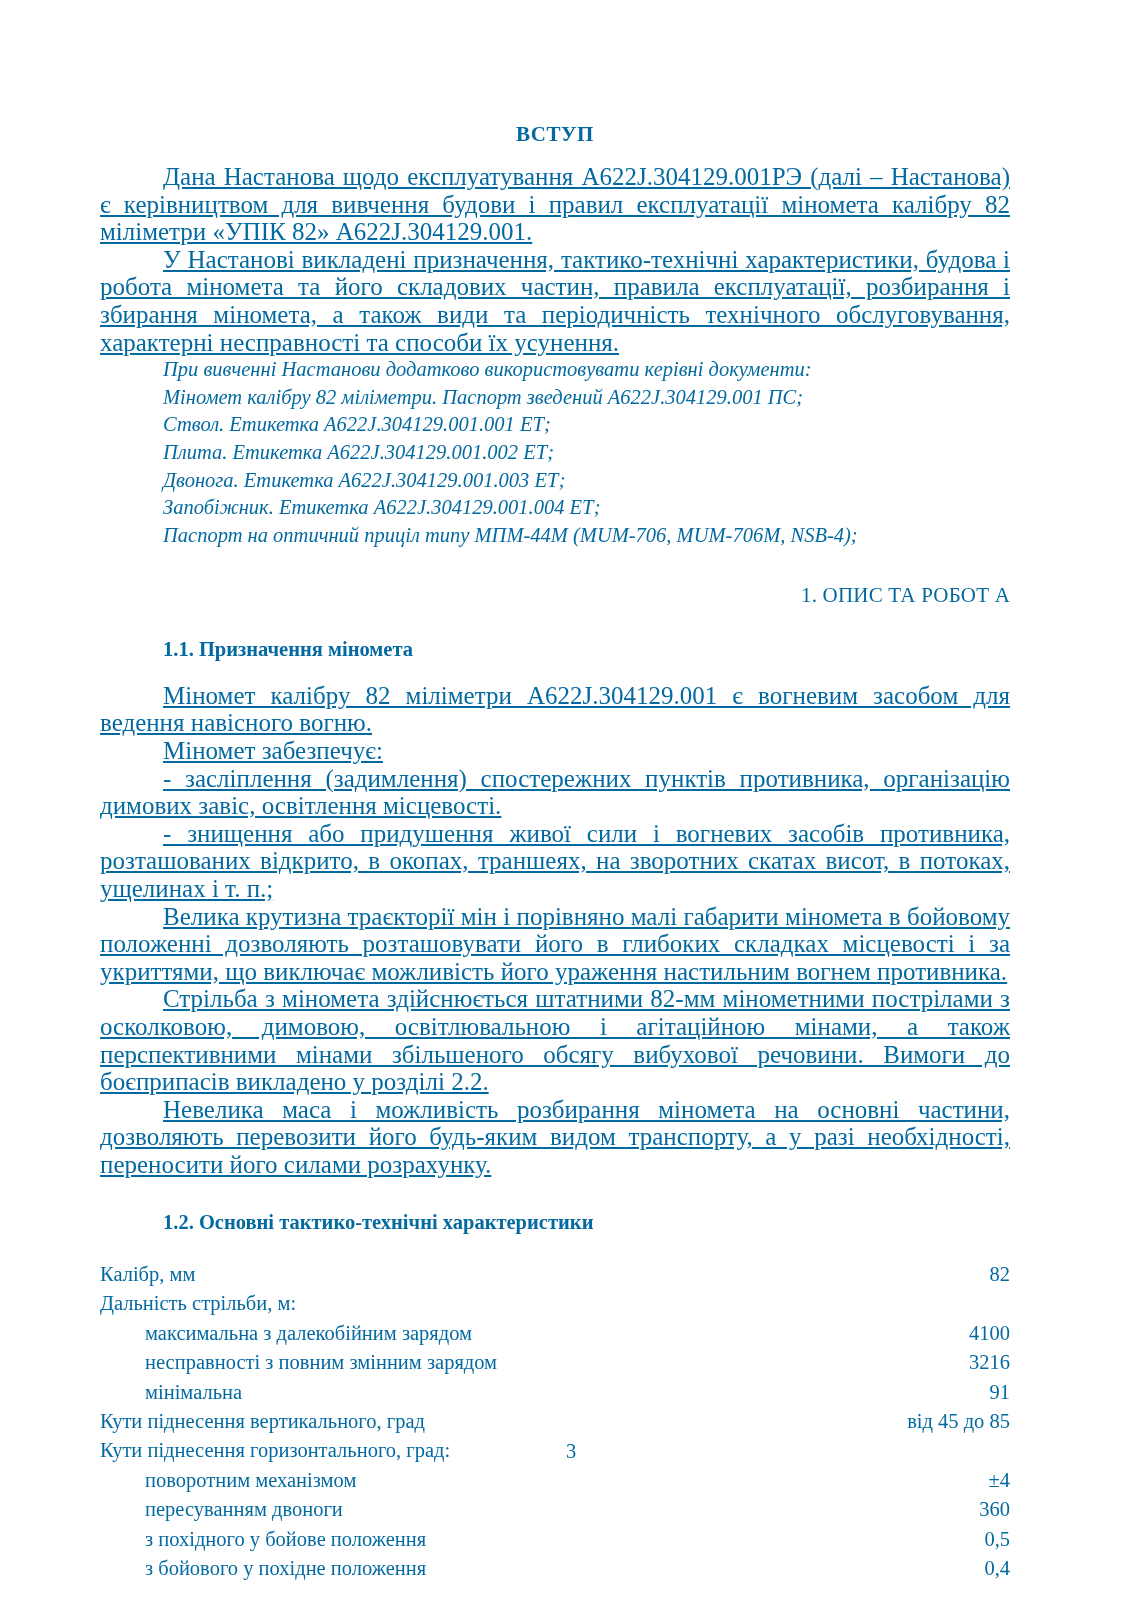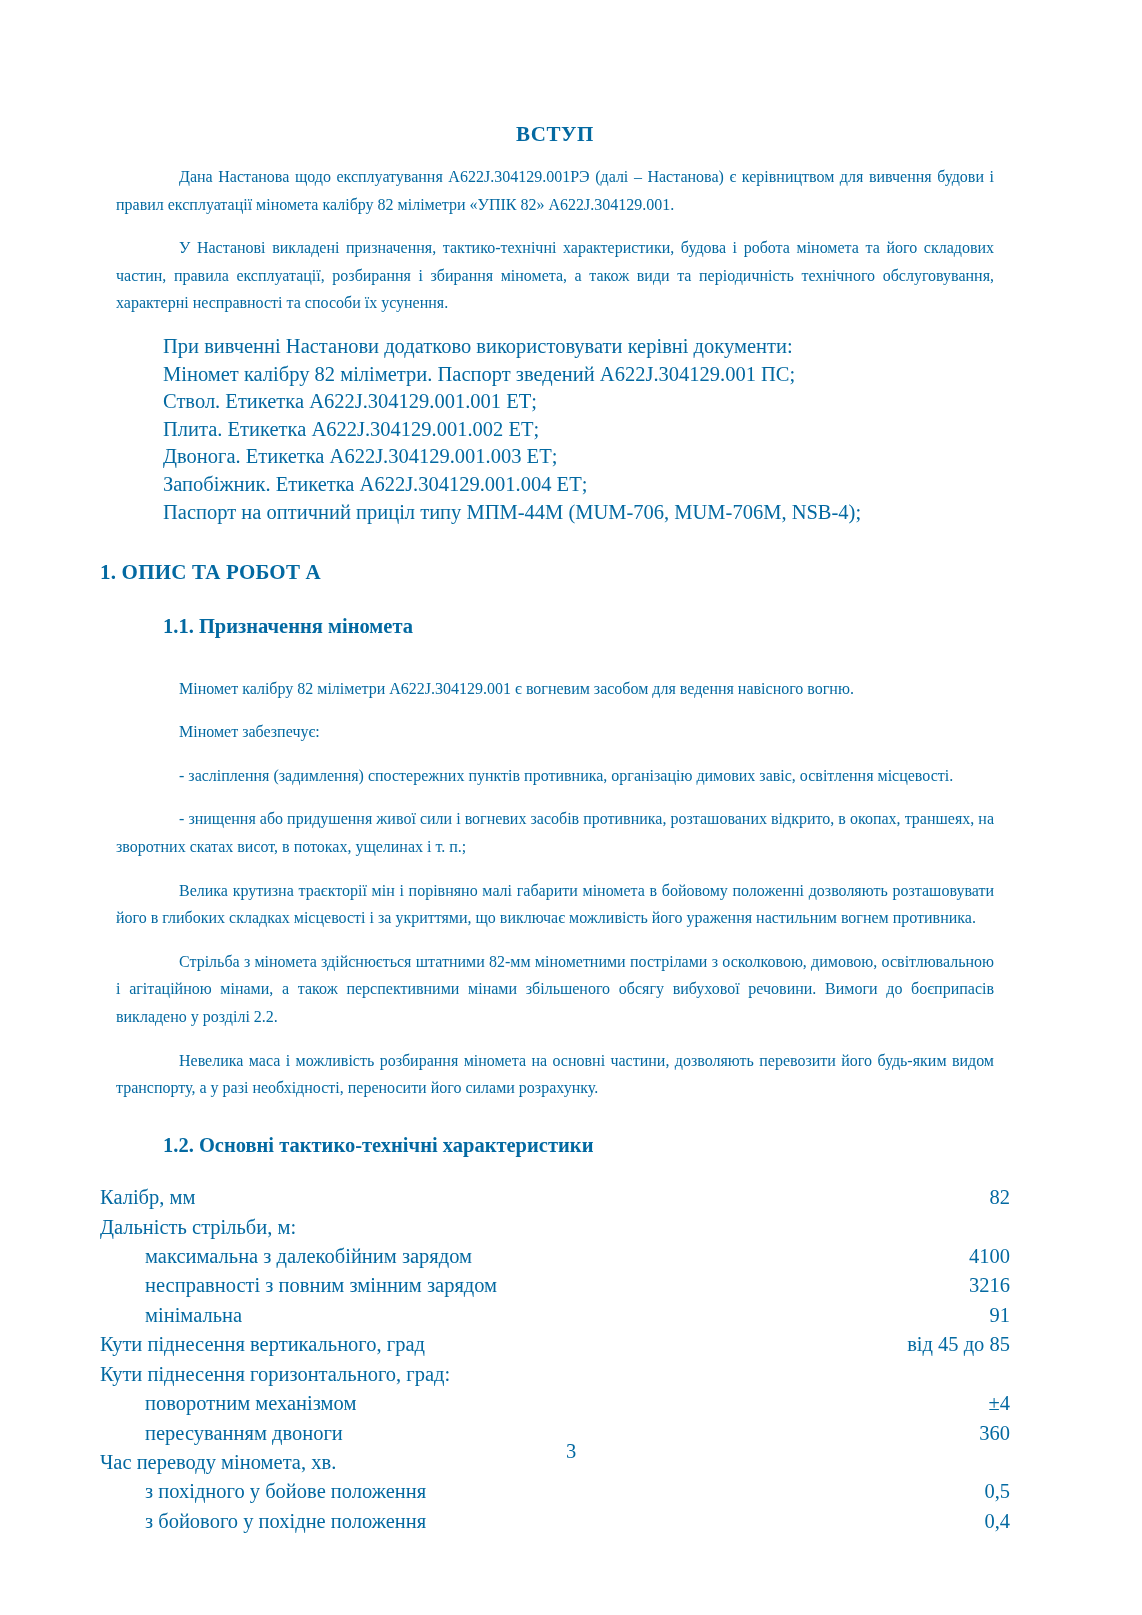--- a/index.html
+++ b/index.html
@@ -24,42 +24,44 @@
     width: 910px;
   }
   .doc-title {
     text-align: center;
     font-size: 21px;
     line-height: 1.0;
     letter-spacing: 0.6px;
     margin: 0 0 18px 0;
   }
   p.para {
-    margin: 16px;
-    font-size: 16px;
+    margin: 0;
+    font-size: 25px;
     line-height: 27.6px;
     text-align: justify;
     text-indent: 63px;
     text-justify: inter-word;
     hyphens: manual;
+    text-decoration: underline;
   }
   p.para.nojust {
     text-align: left;
   }
   .listline {
     margin: 0;
     font-size: 20.5px;
     line-height: 27.6px;
     text-align: left;
     text-indent: 63px;
+    font-style: italic;
   }
   h2.section-title {
-    text-align: left;
+    text-align: right;
     font-size: 21px;
-    font-weight: bold;
+    font-weight: normal;
     line-height: 1.0;
     margin: 36px 0 0 0;
     letter-spacing: 0.2px;
   }
   h3.sub-title {
     font-size: 20.5px;
     font-weight: bold;
     line-height: 1.0;
     margin: 33px 0 0 0;
     text-indent: 63px;
@@ -158,24 +160,20 @@
       </div>
       <div class="spec-row">
         <span class="spec-label indent">поворотним механізмом</span>
         <span class="spec-value">±4</span>
       </div>
       <div class="spec-row">
         <span class="spec-label indent">пересуванням двоноги</span>
         <span class="spec-value">360</span>
       </div>
       <div class="spec-row">
-        <span class="spec-label">Час переводу міномета, хв.</span>
-        <span class="spec-value"></span>
-      </div>
-      <div class="spec-row">
         <span class="spec-label indent">з похідного у бойове положення</span>
         <span class="spec-value">0,5</span>
       </div>
       <div class="spec-row">
         <span class="spec-label indent">з бойового у похідне положення</span>
         <span class="spec-value">0,4</span>
       </div>
     </div>
 
   </div>

